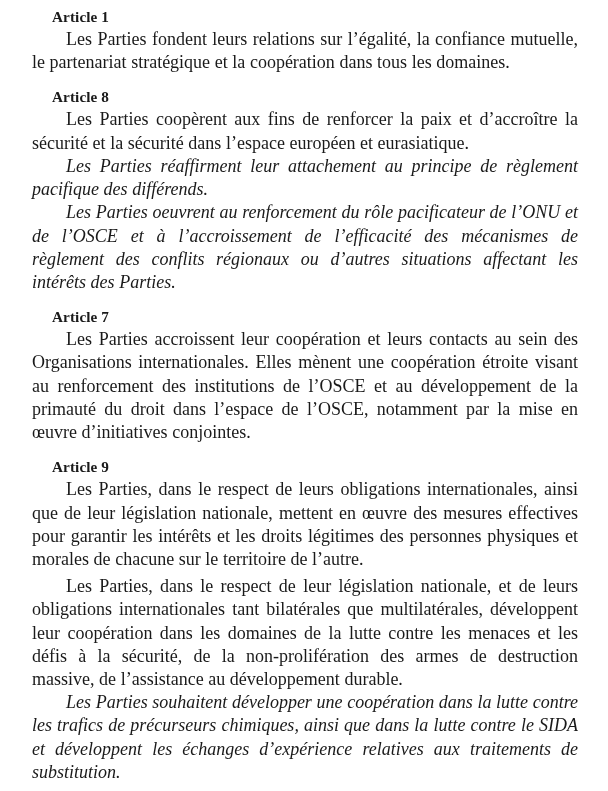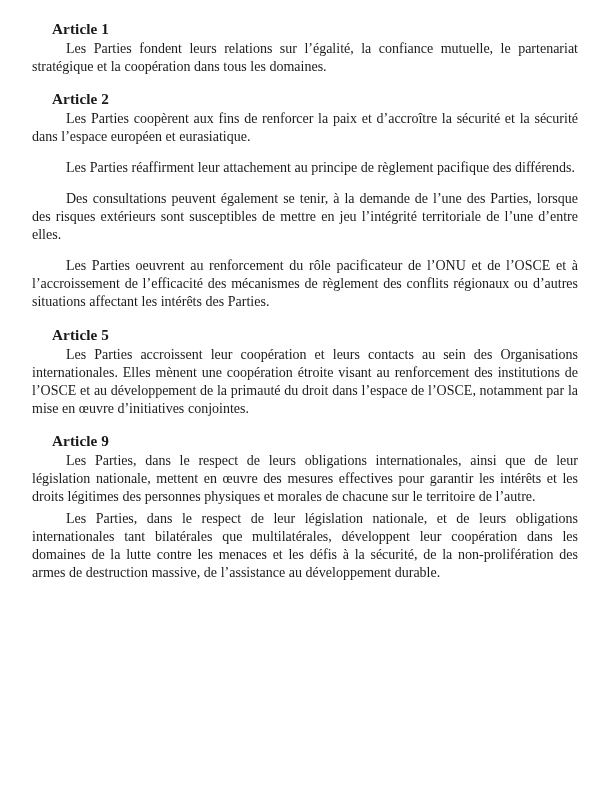--- a/index.html
+++ b/index.html
@@ -21,69 +21,70 @@
     padding: 0;
     box-sizing: border-box;
   }
   .doc-body {
     padding: 8px 30px 0 32px;
     box-sizing: border-box;
   }
   .article-heading {
     font-weight: bold;
     font-size: 15.2px;
-    margin: 12px 0 2px 0;
+    margin: 0 0 2px 0;
     padding-left: 20px;
     letter-spacing: 0.1px;
   }
   .article-block {
     margin-bottom: 4px;
   }
   .article-block + .article-block .article-heading {
     margin-top: 14px;
   }
   .para {
-    font-size: 14px;
+    font-size: 18px;
     line-height: 1.29;
     text-align: justify;
     margin: 0;
     text-indent: 34px;
     word-spacing: 0.1px;
   }
   .para + .para {
-    margin-top: 13px;
+    margin-top: 0px;
+    font-style: italic;
   }
 </style>
 </head>
 <body>
 
 <div id="page">
   <div class="doc-body">
 
     <section class="article-block">
       <h2 class="article-heading">Article 1</h2>
       <p class="para">Les Parties fondent leurs relations sur l’égalité, la confiance mutuelle, le partenariat stratégique et la coopération dans tous les domaines.</p>
     </section>
 
     <section class="article-block">
-      <h2 class="article-heading">Article 2</h2>
+      <h2 class="article-heading">Article 8</h2>
       <p class="para">Les Parties coopèrent  aux fins de renforcer la paix et d’accroître la sécurité et la sécurité dans l’espace européen et eurasiatique.</p>
       <p class="para">Les Parties réaffirment leur attachement au principe de règlement pacifique des différends.</p>
-      <p class="para">Des consultations peuvent également se tenir, à la demande de l’une des Parties, lorsque des risques extérieurs sont susceptibles de mettre en jeu l’intégrité territoriale de l’une d’entre elles.</p>
       <p class="para">Les Parties oeuvrent au renforcement du rôle pacificateur de l’ONU et de l’OSCE et à l’accroissement de l’efficacité des mécanismes de règlement des conflits régionaux ou d’autres situations affectant les intérêts des Parties.</p>
     </section>
 
     <section class="article-block">
-      <h2 class="article-heading">Article 5</h2>
+      <h2 class="article-heading">Article 7</h2>
       <p class="para">Les Parties accroissent leur coopération et leurs contacts au sein des Organisations internationales. Elles mènent une coopération étroite visant au renforcement des institutions de l’OSCE et au développement de la primauté du droit dans l’espace de l’OSCE, notamment par la mise en œuvre d’initiatives conjointes.</p>
     </section>
 
     <section class="article-block">
       <h2 class="article-heading">Article 9</h2>
       <p class="para">Les Parties, dans le respect de leurs obligations internationales, ainsi que de  leur législation nationale, mettent en œuvre des mesures effectives pour garantir les intérêts et les droits légitimes des personnes physiques et morales de chacune sur le territoire de l’autre.</p>
     </section>
 
     <section class="article-block">
       <p class="para">Les Parties, dans le respect de leur législation nationale, et de leurs obligations internationales tant bilatérales que multilatérales, développent leur coopération dans les domaines de la lutte contre les menaces et les défis à la sécurité, de la non-prolifération des armes de destruction massive, de l’assistance au développement durable.</p>
+      <p class="para">Les Parties souhaitent développer une coopération dans la lutte contre les trafics de précurseurs chimiques, ainsi que dans la lutte contre le SIDA et développent les échanges d’expérience relatives aux traitements de substitution.</p>
     </section>
 
   </div>
 </div>
 
 </body></html>

